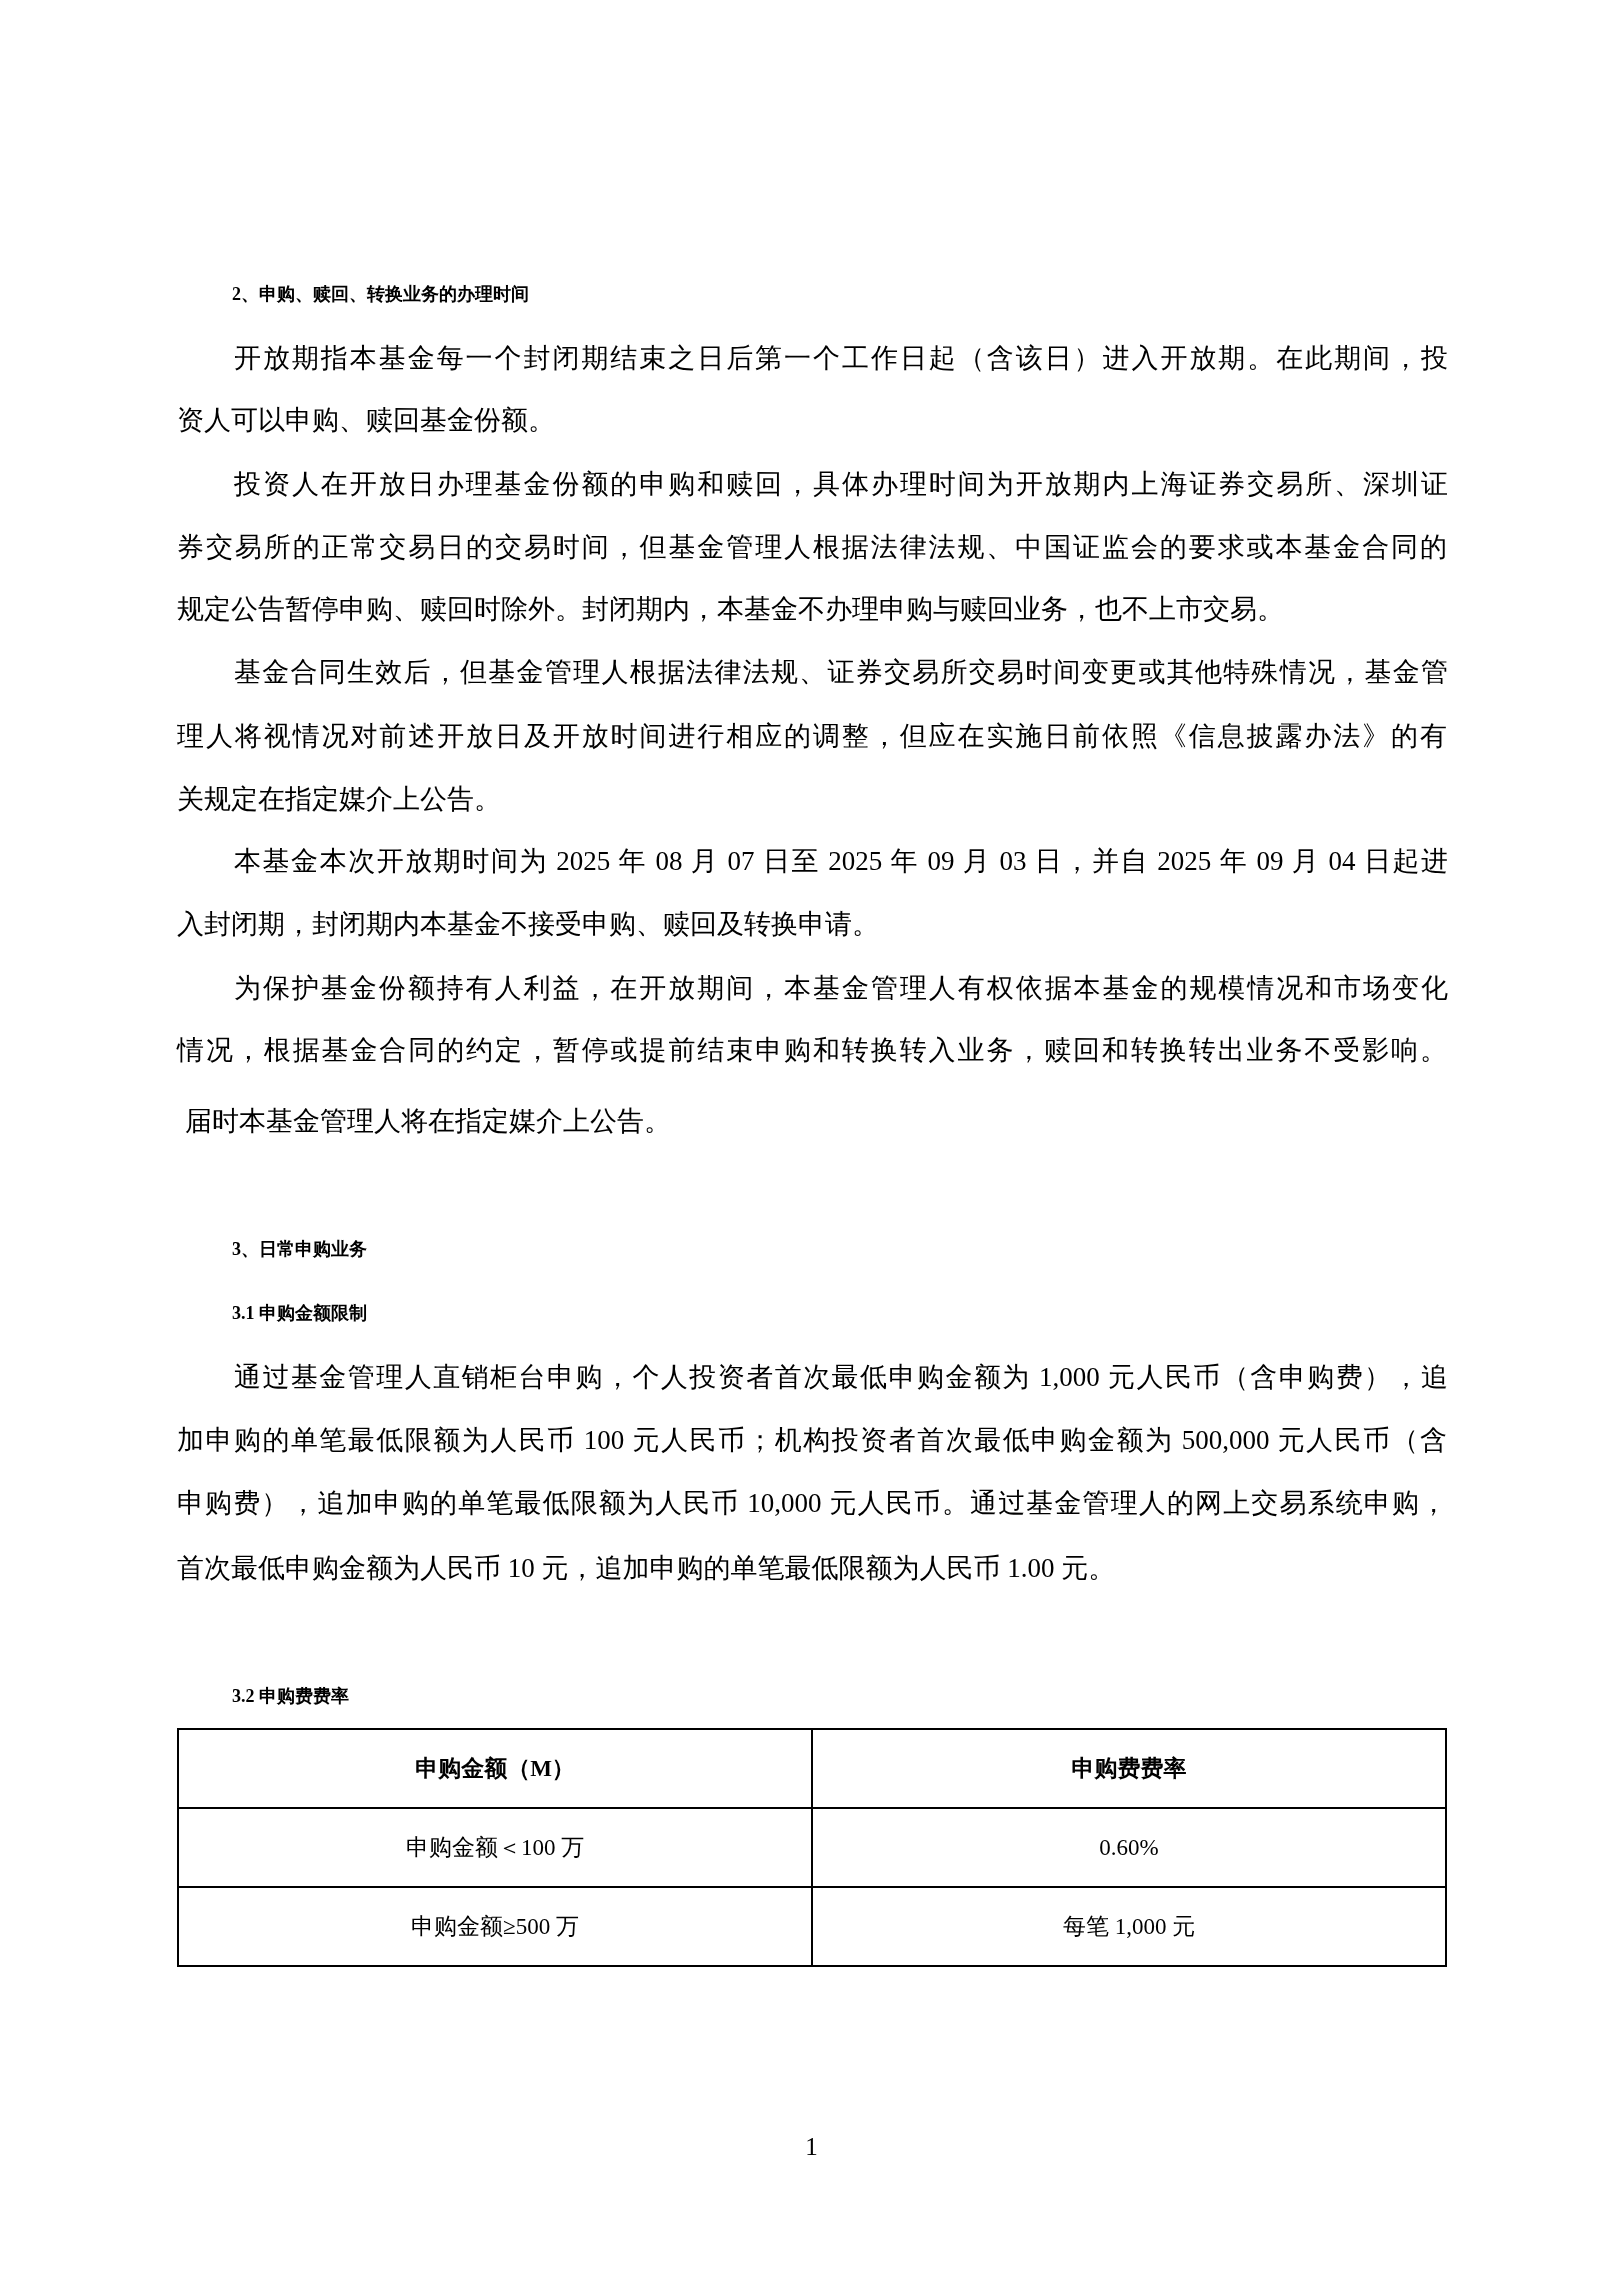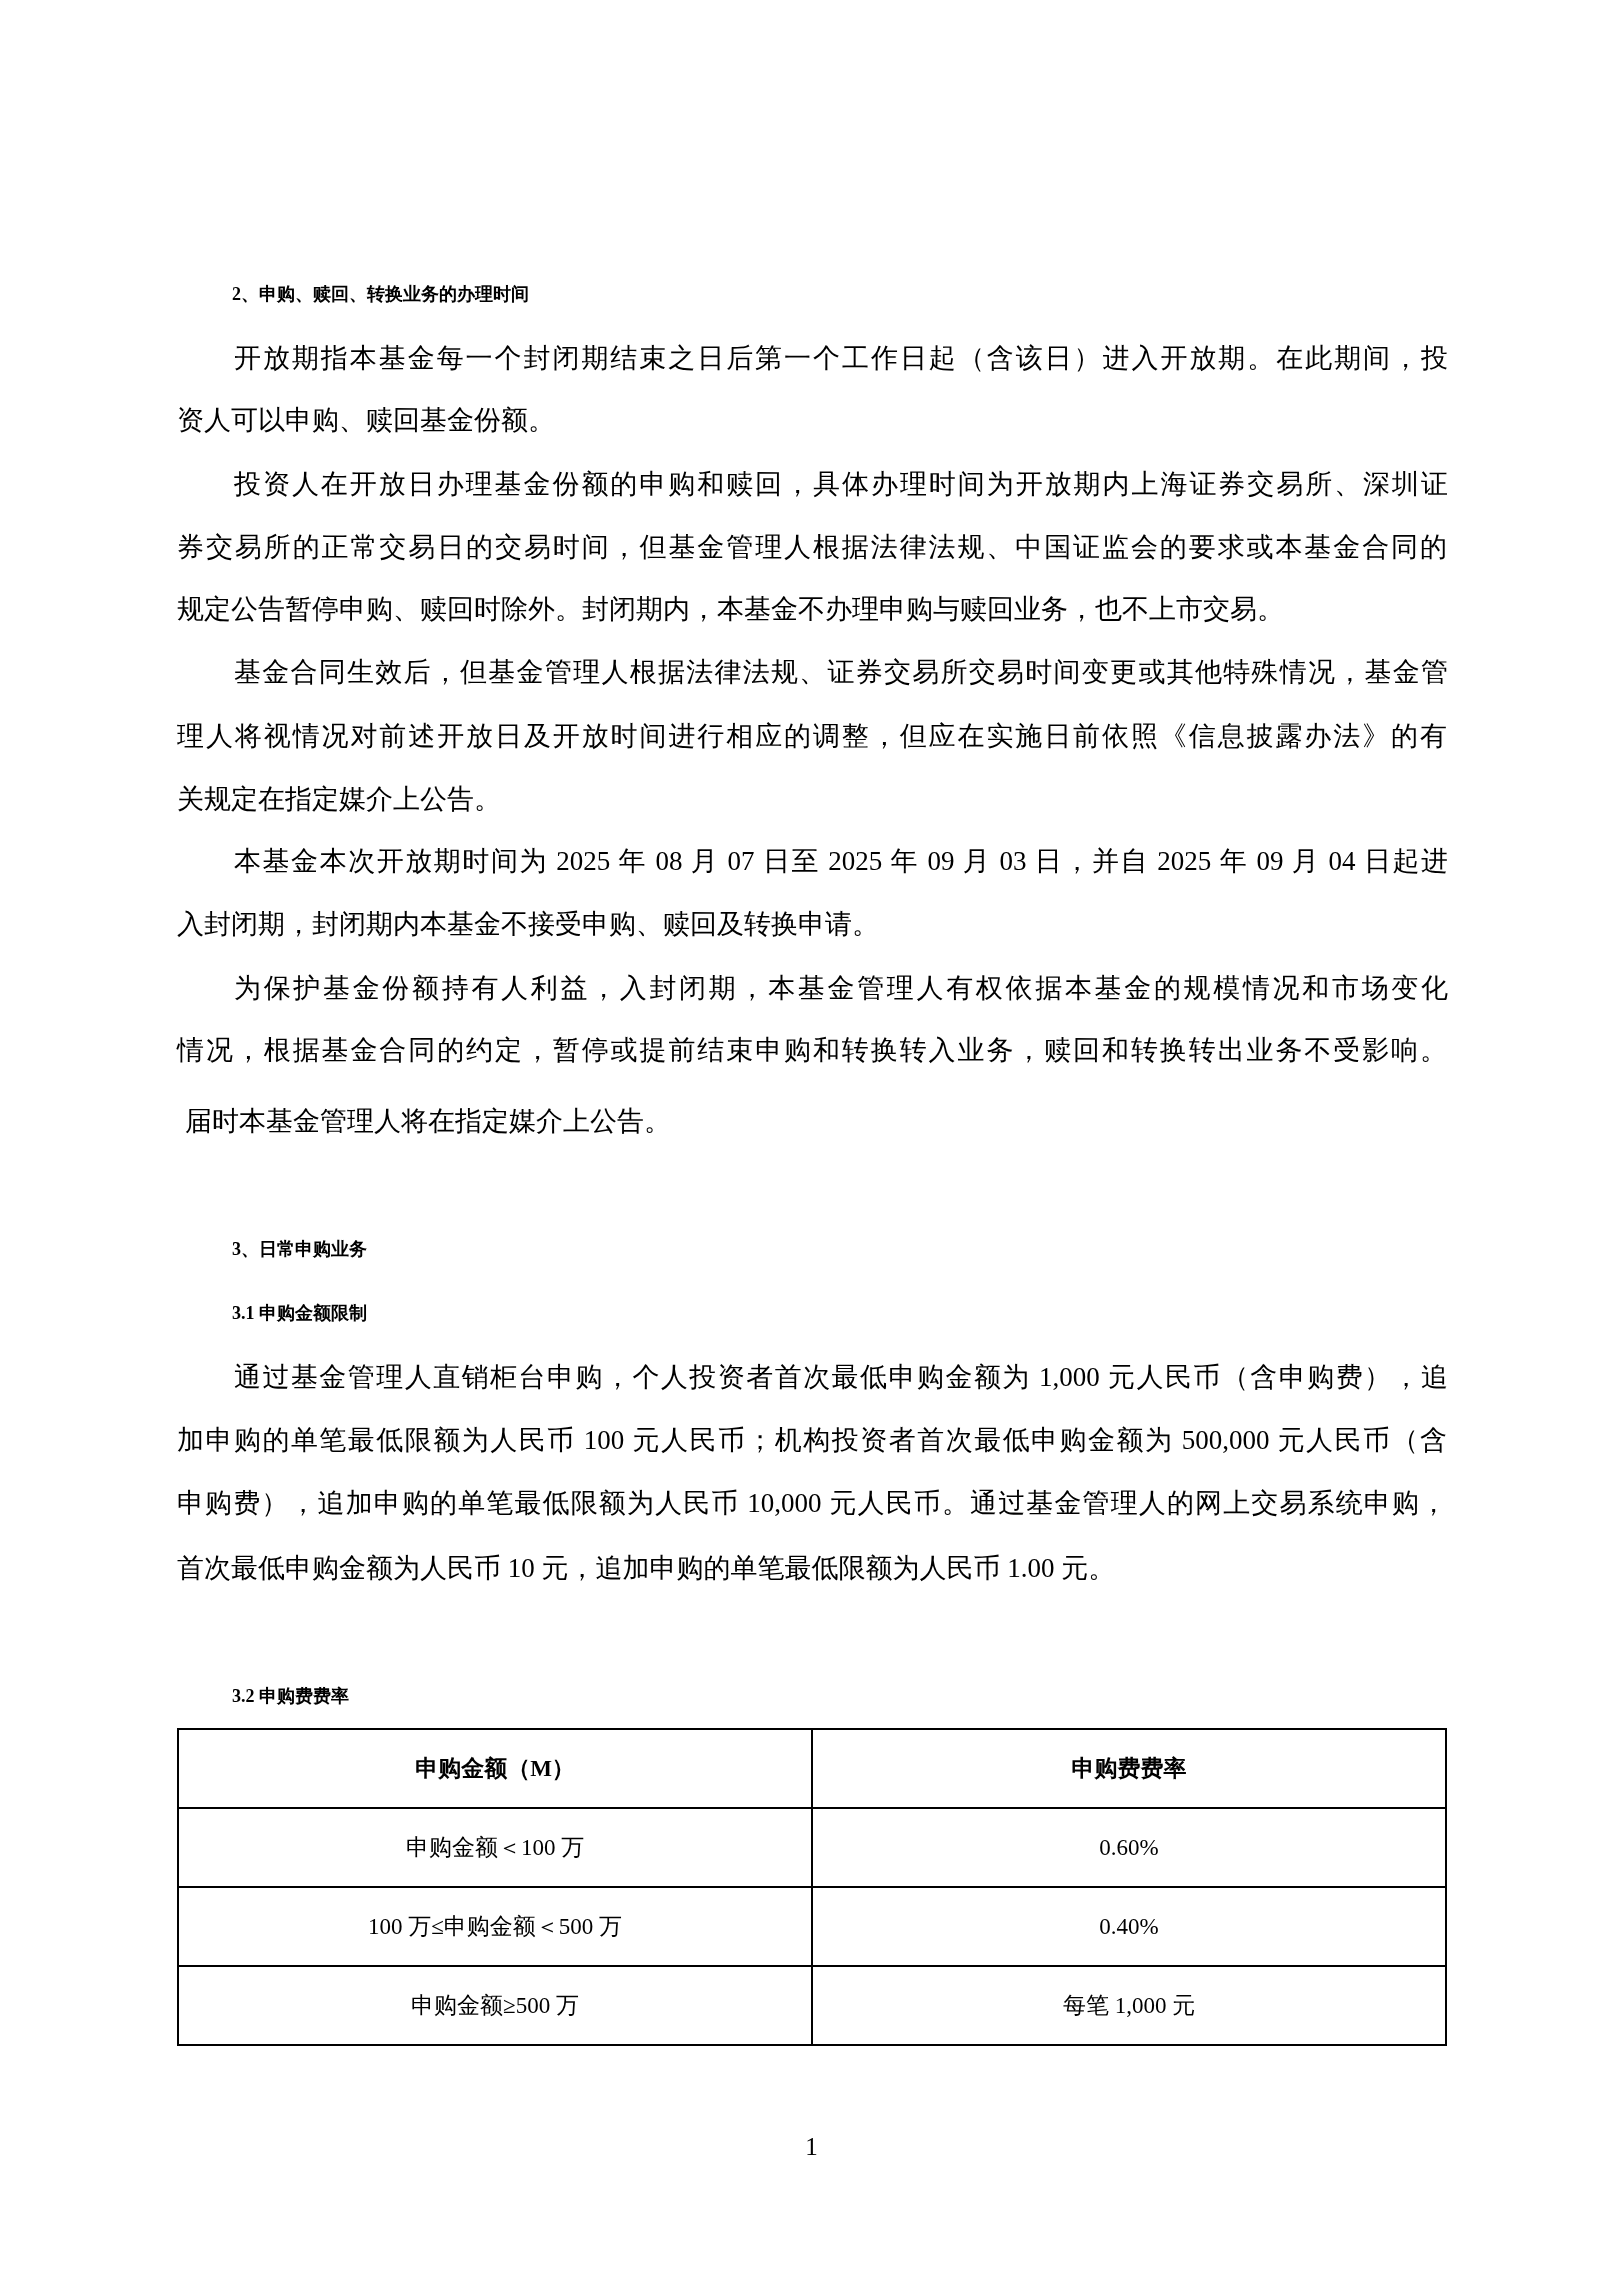--- a/index.html
+++ b/index.html
@@ -41,21 +41,21 @@
   <div class="line" style="top:705px;">理人将视情况对前述开放日及开放时间进行相应的调整，但应在实施日前依照《信息披露办法》的有</div>
   <div class="line last" style="top:768px;">关规定在指定媒介上公告。</div>
 </div>
 
 <div>
   <div class="line indent" style="top:830px;">本基金本次开放期时间为 2025 年 08 月 07 日至 2025 年 09 月 03 日，并自 2025 年 09 月 04 日起进</div>
   <div class="line last" style="top:893px;">入封闭期，封闭期内本基金不接受申购、赎回及转换申请。</div>
 </div>
 
 <div>
-  <div class="line indent" style="top:957px;">为保护基金份额持有人利益，入封闭期，本基金管理人有权依据本基金的规模情况和市场变化</div>
+  <div class="line indent" style="top:957px;">为保护基金份额持有人利益，在开放期间，本基金管理人有权依据本基金的规模情况和市场变化</div>
   <div class="line" style="top:1019px;">情况，根据基金合同的约定，暂停或提前结束申购和转换转入业务，赎回和转换转出业务不受影响。</div>
   <div class="line last" style="top:1090px;margin-left:8px;">届时本基金管理人将在指定媒介上公告。</div>
 </div>
 
 <div class="heading" style="top:1218px;">3、日常申购业务</div>
 <div class="heading" style="top:1282px;">3.1 申购金额限制</div>
 
 <div>
   <div class="line indent" style="top:1346px;">通过基金管理人直销柜台申购，个人投资者首次最低申购金额为 1,000 元人民币（含申购费），追</div>
   <div class="line" style="top:1409px;">加申购的单笔最低限额为人民币 100 元人民币；机构投资者首次最低申购金额为 500,000 元人民币（含</div>
@@ -71,24 +71,20 @@
       <th>申购金额（M）</th>
       <th>申购费费率</th>
     </tr>
   </thead>
   <tbody>
     <tr>
       <td>申购金额＜100 万</td>
       <td>0.60%</td>
     </tr>
     <tr>
-      <td>100 万≤申购金额＜500 万</td>
-      <td>0.40%</td>
-    </tr>
-    <tr>
       <td>申购金额≥500 万</td>
       <td>每笔 1,000 元</td>
     </tr>
   </tbody>
 </table>
 
 <div class="page-number">1</div>
 
 
 </body></html>

